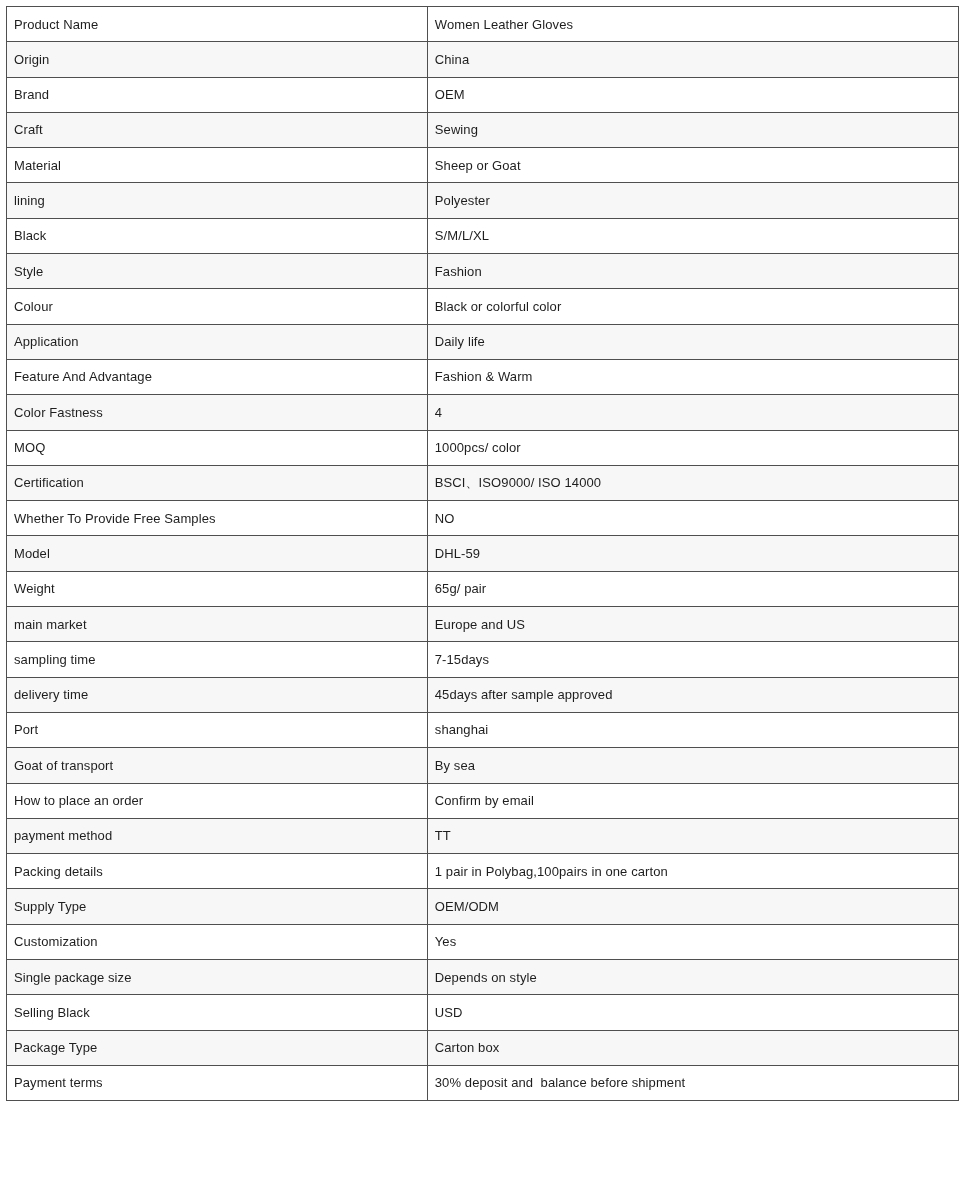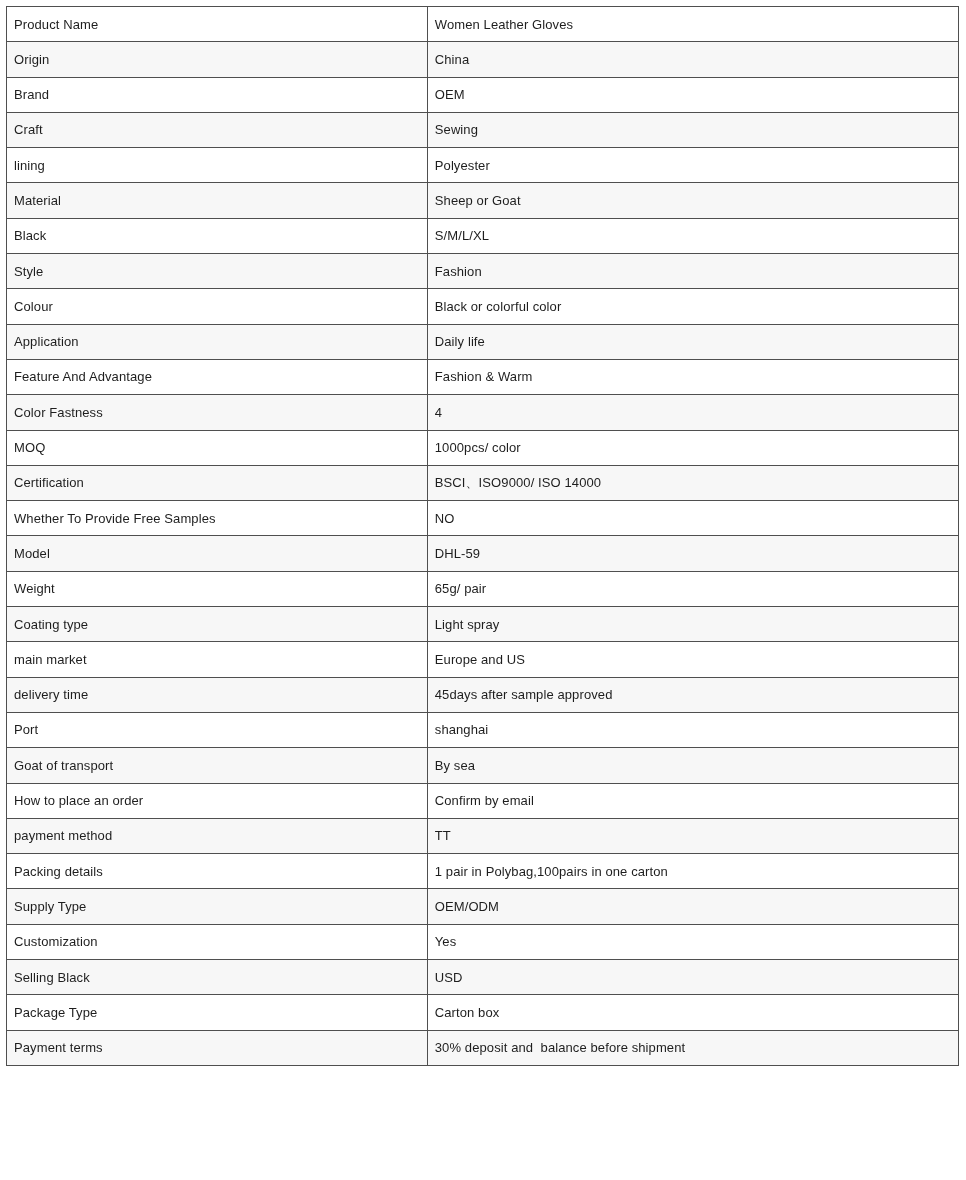--- a/index.html
+++ b/index.html
@@ -67,30 +67,30 @@
     <td>Brand</td>
     <td>OEM</td>
   </tr>
 
   <tr>
     <td>Craft</td>
     <td>Sewing</td>
   </tr>
 
   <tr>
+    <td>Material</td>
+    <td>Sheep or Goat</td>
+  </tr>
+
+  <tr>
     <td>lining</td>
     <td>Polyester</td>
   </tr>
 
   <tr>
-    <td>Material</td>
-    <td>Sheep or Goat</td>
-  </tr>
-
-  <tr>
     <td>Black</td>
     <td>S/M/L/XL</td>
   </tr>
 
   <tr>
     <td>Style</td>
     <td>Fashion</td>
   </tr>
 
   <tr>
@@ -133,30 +133,30 @@
   <tr>
     <td>Model</td>
     <td>DHL-59</td>
   </tr>
 
   <tr>
     <td>Weight</td>
     <td>65g/ pair</td>
   </tr>
 
-  <tr>
-    <td>Coating type</td>
-    <td>Light spray</td>
-  </tr>
 
   <tr>
     <td>main market</td>
     <td>Europe and US</td>
   </tr>
 
+  <tr>
+    <td>sampling time</td>
+    <td>7-15days</td>
+  </tr>
 
   <tr>
     <td>delivery time</td>
     <td>45days after sample approved</td>
   </tr>
 
   <tr>
     <td>Port</td>
     <td>shanghai</td>
   </tr>
@@ -184,20 +184,24 @@
   <tr>
     <td>Supply Type</td>
     <td>OEM/ODM</td>
   </tr>
 
   <tr>
     <td>Customization</td>
     <td>Yes</td>
   </tr>
 
+  <tr>
+    <td>Single package size</td>
+    <td>Depends on style</td>
+  </tr>
 
   <tr>
     <td>Selling Black</td>
     <td>USD</td>
   </tr>
 
   <tr>
     <td>Package Type</td>
     <td>Carton box</td>
   </tr>

